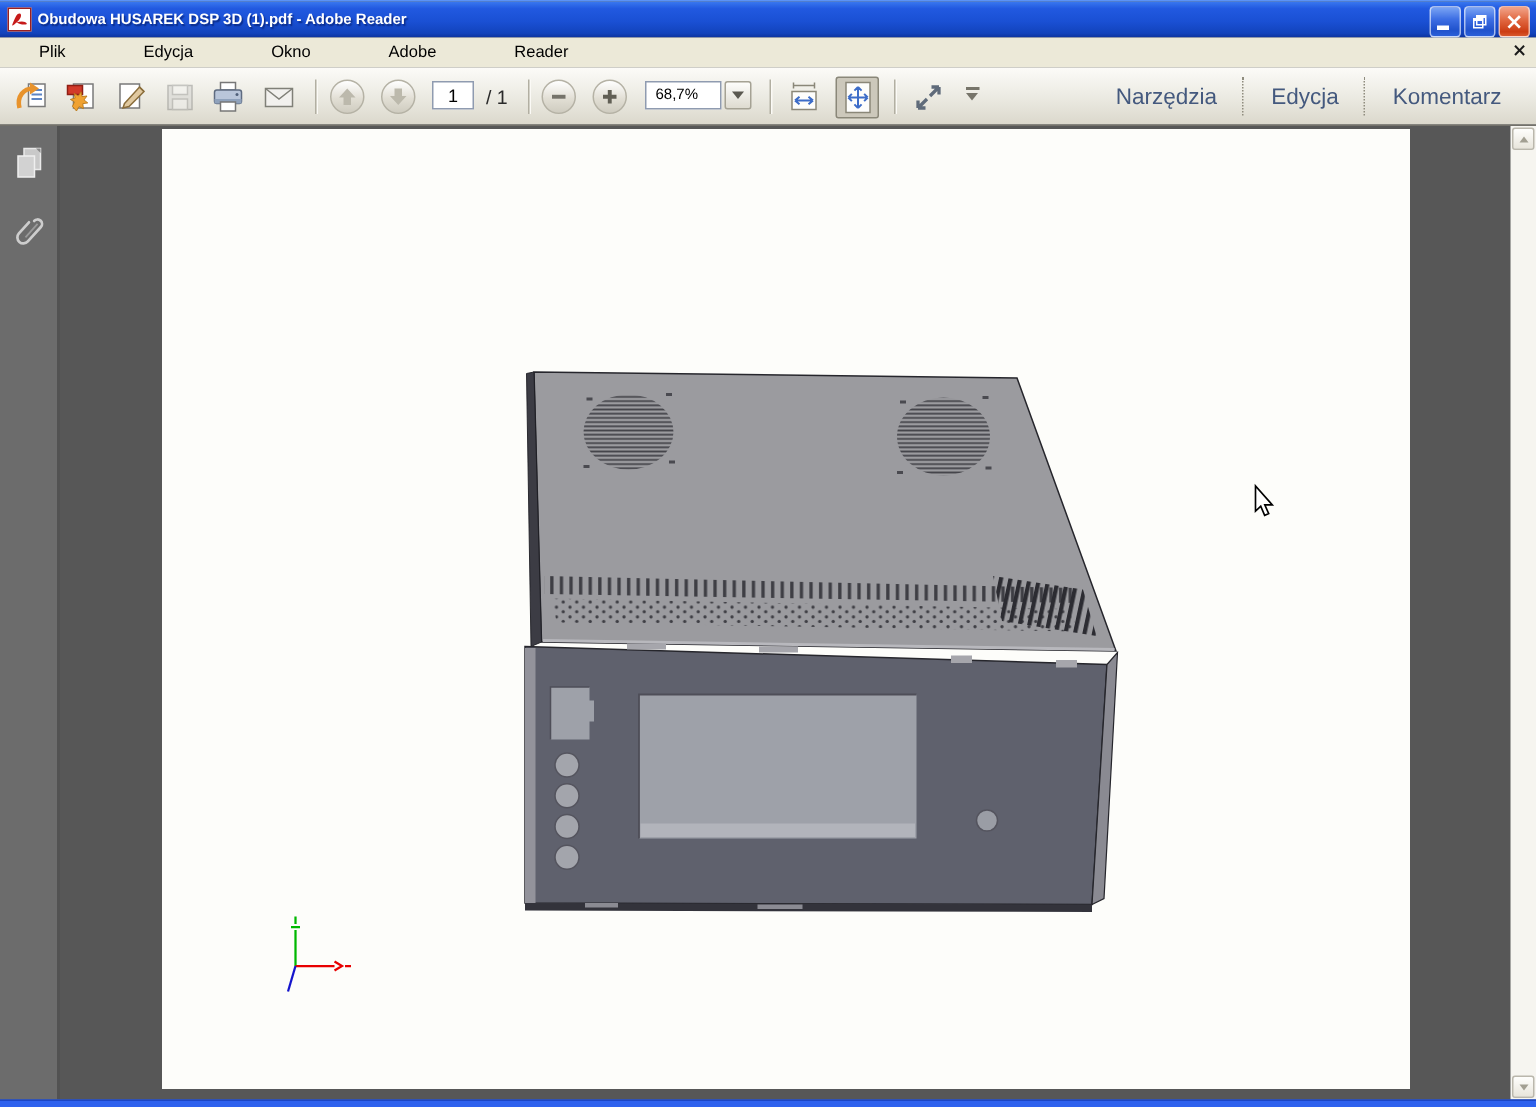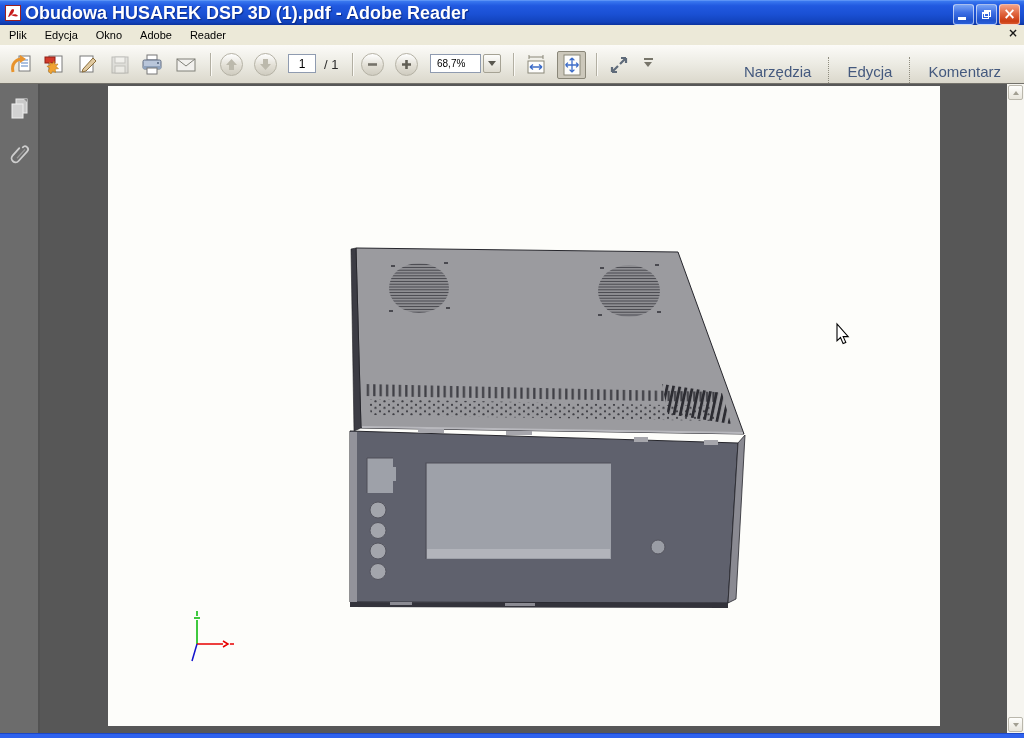--- a/index.html
+++ b/index.html
@@ -6,35 +6,35 @@
   body{width:1024px;height:738px;font-family:"Liberation Sans","DejaVu Sans",sans-serif;-webkit-font-smoothing:none;}
   #app{position:relative;width:1024px;height:738px;overflow:hidden;background:#575757;}
 
   
   .titlebar{position:absolute;left:0;top:0;width:1024px;height:25px;
     background:linear-gradient(180deg,#3a79f0 0%,#2159e0 20%,#1a50d4 55%,#1243bc 88%,#0c339e 100%);
     border-top:1px solid #5b93f6;box-sizing:border-box;display:flex;align-items:center;}
   .app-icon{width:16px;height:16px;margin:0 4px 0 5px;position:relative;flex:0 0 auto;}
   .app-icon .page{position:absolute;inset:0;background:#fff;border:1px solid #9a2020;box-sizing:border-box;}
   .app-icon svg{position:absolute;left:2px;top:2px;}
-  .window-title{color:#fff;font-size:18px;font-weight:bold;text-shadow:1px 1px 1px #0a2a86;white-space:nowrap;}
+  .window-title{color:#fff;font-size:10px;font-weight:bold;text-shadow:1px 1px 1px #0a2a86;white-space:nowrap;}
   .win-buttons{position:absolute;right:4px;top:3px;display:flex;gap:2px;}
   .winbtn{width:21px;height:21px;border-radius:3px;border:1px solid rgba(255,255,255,.6);box-sizing:border-box;
     display:flex;align-items:center;justify-content:center;position:relative;}
   .winbtn.blue{background:linear-gradient(180deg,#7aa4f4 0%,#3e6fe4 40%,#2052cc 80%,#2a5fd8 100%);}
   .winbtn.red{background:linear-gradient(180deg,#f2a287 0%,#e0663f 45%,#cc3c12 85%,#d8572c 100%);}
   .glyph-min{position:absolute;left:4px;bottom:4px;width:8px;height:3px;background:#fff;}
   .glyph-restore{position:absolute;left:5px;top:5px;width:9px;height:9px;}
   .glyph-restore .b{position:absolute;left:0;bottom:0;width:7px;height:7px;border:1px solid #fff;border-top:2px solid #fff;box-sizing:border-box;background:transparent;}
   .glyph-restore .f{position:absolute;right:0;top:0;width:7px;height:7px;border:1px solid #fff;border-top:2px solid #fff;box-sizing:border-box;}
   .glyph-close{color:#fff;font-size:15px;font-weight:bold;line-height:19px;font-family:"DejaVu Sans",sans-serif;}
 
   
   .menubar{position:absolute;left:0;top:25px;width:1024px;height:20px;background:#ece9d8;display:flex;align-items:center;font-size:11px;color:#000;}
-  .menu-item{padding:0 9px;height:100%;display:flex;align-items:center;}
+  .menu-item{padding:0 26px;height:100%;display:flex;align-items:center;}
   .menubar-close{position:absolute;right:6px;top:1px;font-size:12px;font-weight:bold;color:#1a1a1a;font-family:"DejaVu Sans",sans-serif;}
 
   
   .toolbar{position:absolute;left:0;top:45px;width:1024px;height:39px;
     background:linear-gradient(180deg,#fcfbf8 0%,#ecebe3 50%,#dbd8cc 100%);
     border-bottom:1px solid #73716a;box-sizing:border-box;}
   .tbtn{position:absolute;top:7px;width:26px;height:26px;display:flex;align-items:center;justify-content:center;}
   .tsep{position:absolute;top:8px;width:1px;height:23px;background:#b2afa2;box-shadow:1px 0 0 #fbfaf6;}
   .cbtn{position:absolute;top:8px;width:23px;height:23px;border-radius:50%;
     background:linear-gradient(180deg,#ffffff,#e2dfd5 55%,#cfccc0);border:1px solid #b5b2a5;box-sizing:border-box;
@@ -45,21 +45,21 @@
   .zoom-box{position:absolute;left:430px;top:9px;width:51px;height:19px;border:1px solid #8f9bb0;box-sizing:border-box;
     background:#fff;font-size:10px;line-height:17px;padding-left:6px;}
   .zoom-drop{position:absolute;left:483px;top:9px;width:18px;height:19px;border:1px solid #a5a294;box-sizing:border-box;border-radius:2px;
     background:linear-gradient(180deg,#fdfdfb,#dedbd0);display:flex;align-items:center;justify-content:center;}
   .tri-down{width:0;height:0;border-left:4px solid transparent;border-right:4px solid transparent;border-top:5px solid #5a5850;}
   .fitp-active{position:absolute;left:557px;top:6px;width:29px;height:28px;background:#ccc8bb;border:1px solid #8a8779;border-radius:2px;
     box-sizing:border-box;display:flex;align-items:center;justify-content:center;}
   .overflow{position:absolute;left:642px;top:13px;width:12px;display:flex;flex-direction:column;align-items:center;gap:2px;}
   .overflow .bar{width:9px;height:2px;background:#77756a;}
   .overflow .tri{width:0;height:0;border-left:4px solid transparent;border-right:4px solid transparent;border-top:5px solid #77756a;}
-  .tb-right{position:absolute;right:6px;top:0;height:38px;display:flex;align-items:flex-end;}
+  .tb-right{position:absolute;right:6px;top:0;height:38px;display:flex;align-items:center;}
   .tb-label{font-size:15px;color:#44597e;padding:0 17px;height:24px;display:flex;align-items:center;}
   .dotsep{width:1px;height:26px;border-left:1px dotted #8f8c7e;}
 
   
   .workspace{position:absolute;left:0;top:84px;width:1024px;height:649px;}
   .nav-strip{position:absolute;left:0;top:0;width:38px;height:649px;background:#6c6c6c;border-right:2px solid #525252;box-sizing:content-box;}
   .nav-btn{position:relative;width:38px;height:36px;display:flex;align-items:center;justify-content:center;}
   .doc-area{position:absolute;left:40px;top:0;width:967px;height:649px;background:#575757;overflow:hidden;}
   .pdf-page{position:absolute;left:68px;top:2px;width:832px;height:640px;background:#fdfdfa;}
 

